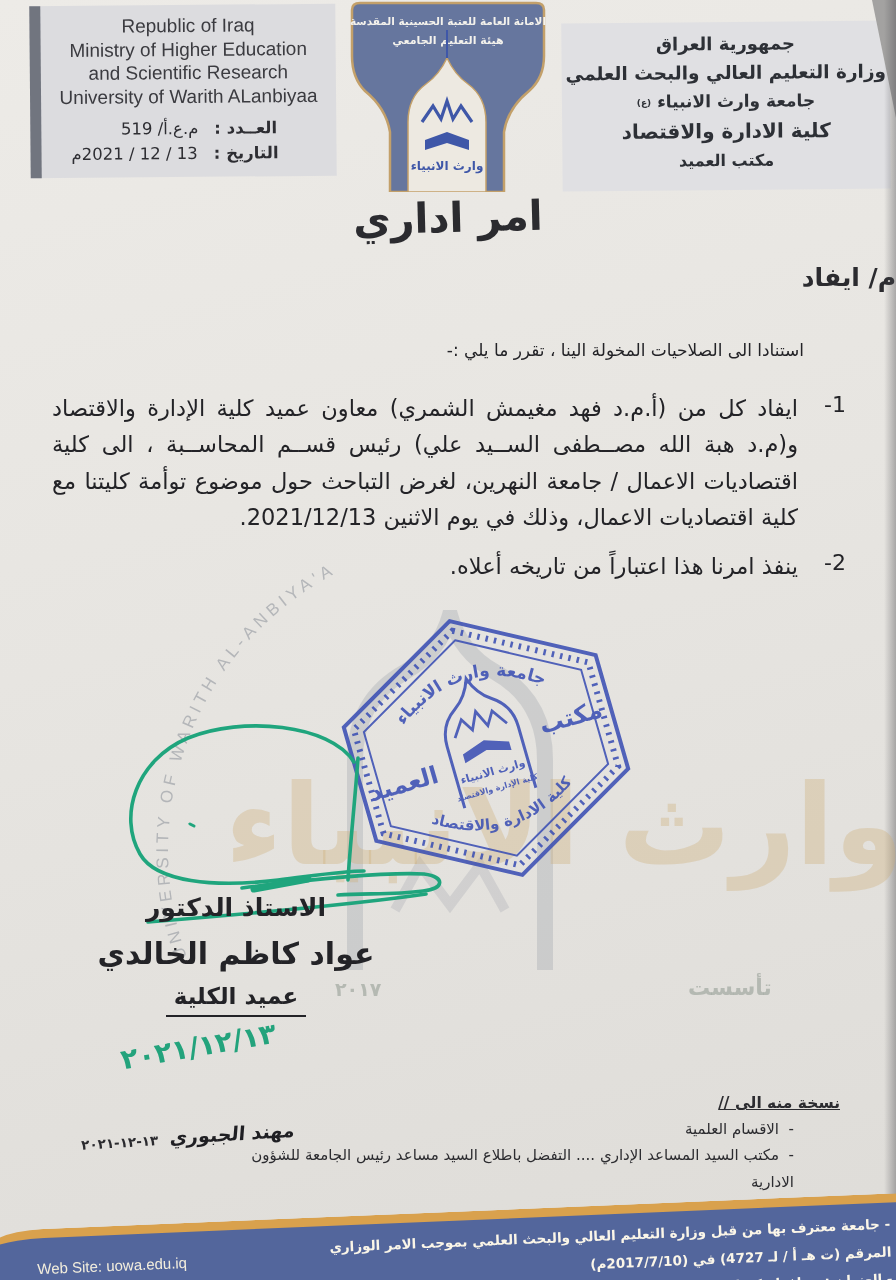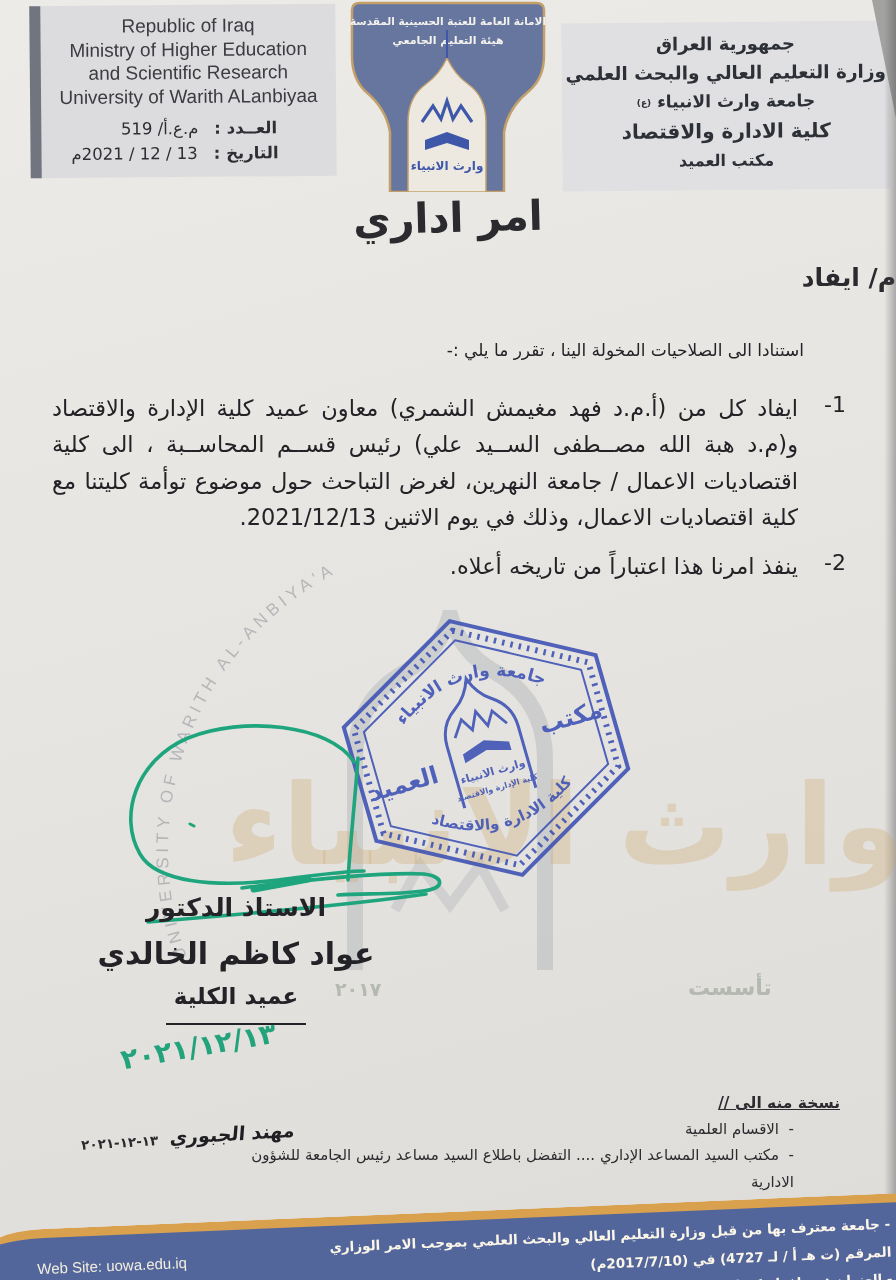--- a/index.html
+++ b/index.html
@@ -53,21 +53,21 @@
   
   .stamp{position:absolute;left:333px;top:610px;width:306px;height:276px;
     transform:rotate(-16deg);z-index:3;opacity:.88;}
   
   .sig{position:absolute;left:92px;top:708px;width:366px;height:220px;z-index:4;}
   .sig-block{position:absolute;left:66px;top:893px;width:340px;text-align:center;
     color:#232327;direction:rtl;z-index:4;}
   .sig-block .t{font-size:25px;font-weight:bold;letter-spacing:1px;}
   .sig-block .n{font-size:30px;font-weight:bold;margin-top:14px;letter-spacing:1px;}
   .sig-block .r{display:inline-block;font-size:23px;font-weight:bold;margin-top:12px;
-    border-bottom:2px solid #232327;padding:0 8px 14px;}
+    border-bottom:2px solid #232327;padding:0 8px 6px;}
   .hand-date{position:absolute;left:120px;top:1030px;font-size:28px;color:#23a37c;
     transform:rotate(-10deg);direction:ltr;unicode-bidi:bidi-override;z-index:4;
     letter-spacing:4px;font-weight:bold;}
   
   .cc{position:absolute;right:56px;top:1094px;width:600px;direction:rtl;color:#2c2c30;z-index:2;}
   .cc .head{font-size:15.5px;font-weight:bold;text-decoration:underline;margin-bottom:4px;}
   .cc .item{font-size:15px;line-height:1.75;padding-right:46px;}
   
   .annot{position:absolute;left:55px;top:1126px;width:240px;display:flex;direction:rtl;
     gap:12px;align-items:baseline;transform:rotate(-3.5deg);z-index:2;}

